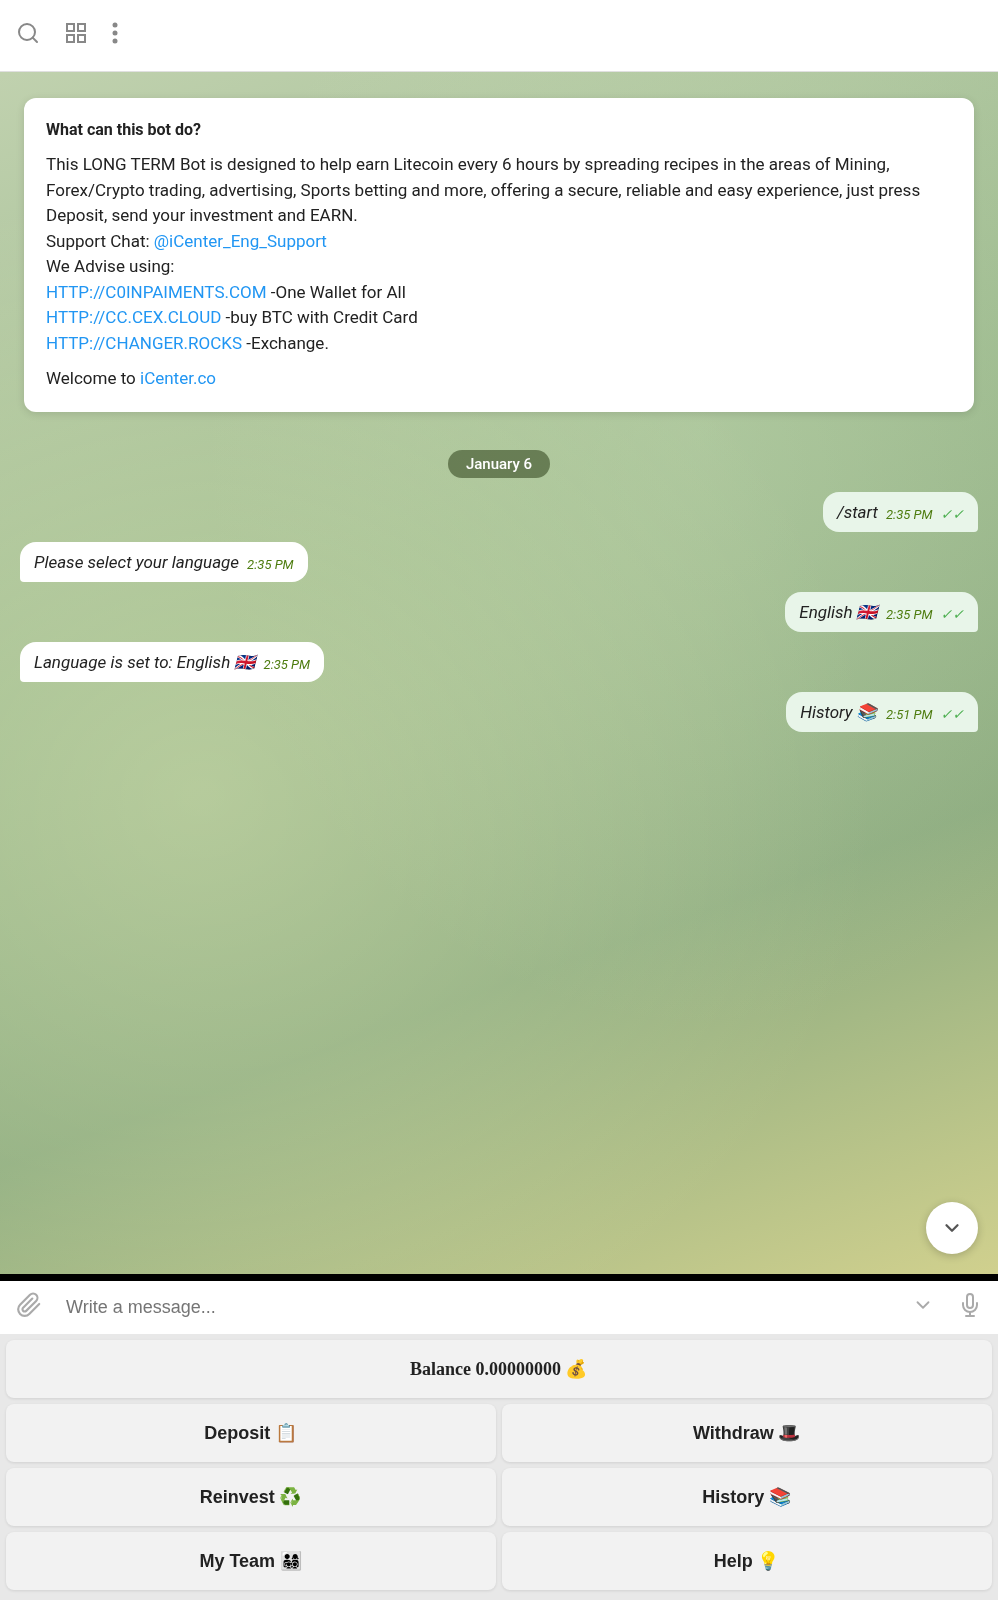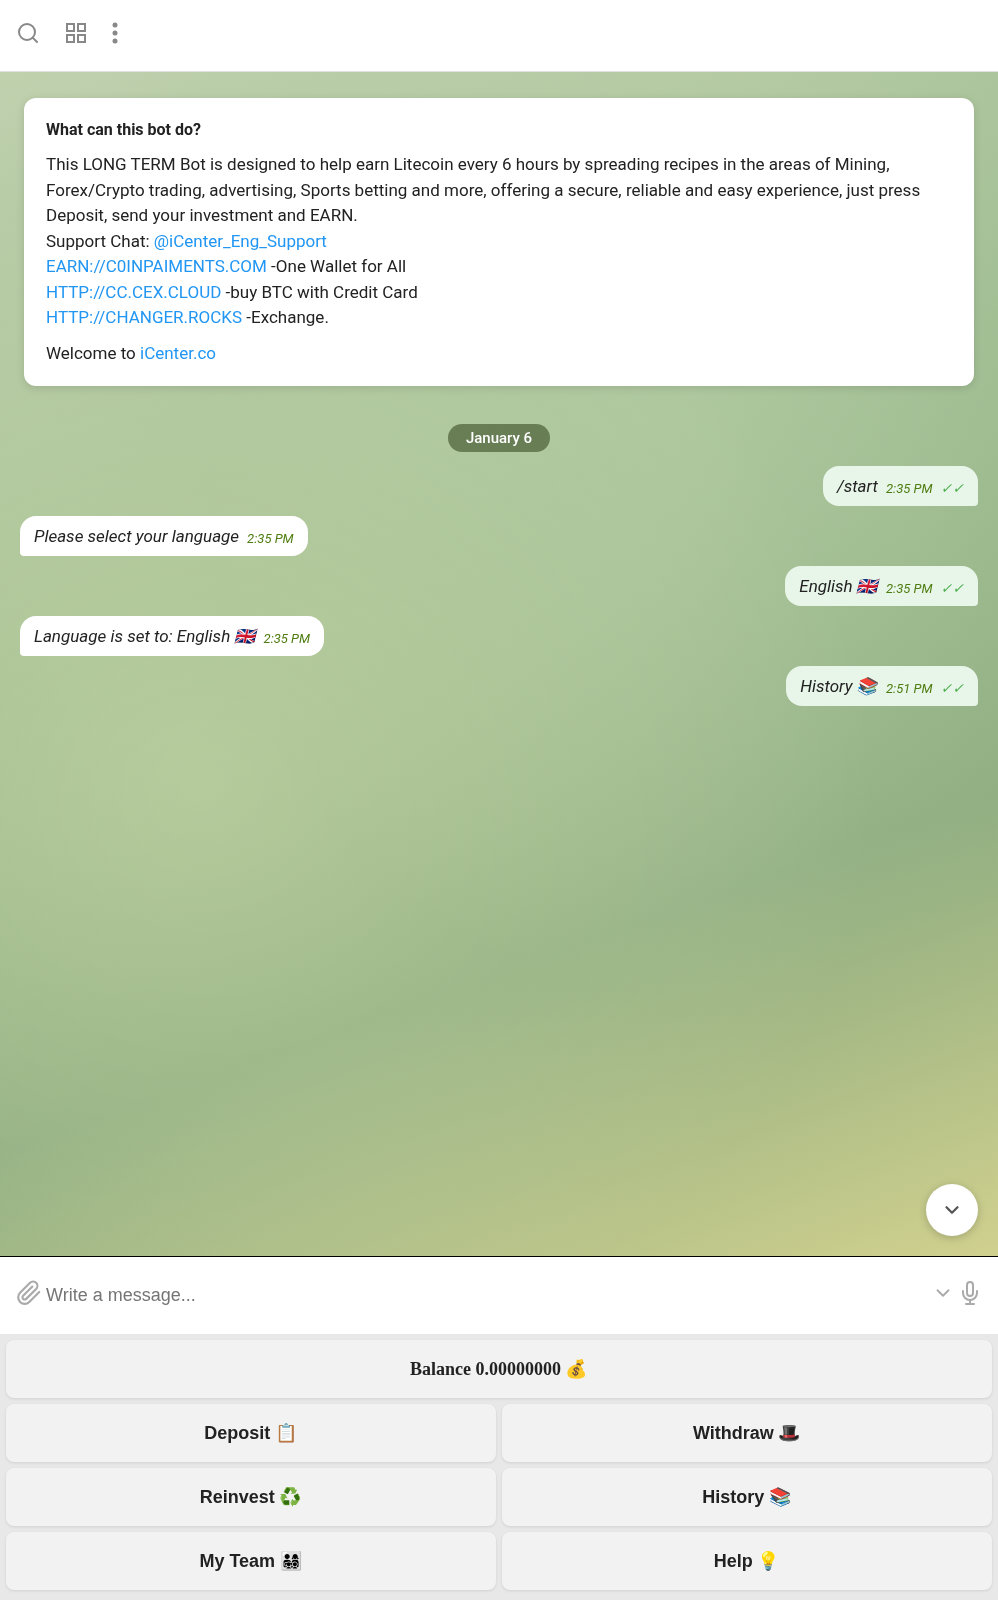--- a/index.html
+++ b/index.html
@@ -181,26 +181,26 @@
       box-shadow: 0 2px 8px rgba(0,0,0,0.2);
       cursor: pointer;
       z-index: 10;
       font-size: 22px;
       color: #555;
     }
 
     
     .message-input-bar {
       background: #fff;
-      border-top: 1px solid #000000;
+      border-top: 7px solid #000000;
       padding: 10px 16px;
       display: flex;
       align-items: center;
-      gap: 4px;
-      height: 78px;
+      gap: 24px;
+      height: 60px;
     }
 
     .attach-icon {
       font-size: 24px;
       color: #aaa;
       cursor: pointer;
     }
 
     .msg-input {
       flex: 1;
@@ -300,22 +300,23 @@
   <div class="chat-bg-overlay"></div>
 
   <div class="chat-content">
 
     <div class="bot-card">
       <div class="bot-card-title">What can this bot do?</div>
       <p>This LONG TERM Bot is designed to help earn Litecoin every 6 hours by spreading recipes in the areas of Mining, Forex/Crypto trading, advertising, Sports betting and more, offering a secure, reliable and easy experience, just press Deposit, send your investment and EARN.</p>
       <p>
         <span>Support Chat: </span><a href="#" class="link-blue">@iCenter_Eng_Support</a>
       </p>
+      <p>We Advise using:</p>
       <p>
-        <a href="#" class="link-green">EARN://C0INPAIMENTS.COM</a><span> -One Wallet for All</span>
+        <a href="#" class="link-green">HTTP://C0INPAIMENTS.COM</a><span> -One Wallet for All</span>
       </p>
       <p>
         <a href="#" class="link-green">HTTP://CC.CEX.CLOUD</a><span> -buy BTC with Credit Card</span>
       </p>
       <p>
         <a href="#" class="link-green">HTTP://CHANGER.ROCKS</a><span> -Exchange.</span>
       </p>
       <p style="margin-top:10px;">
         <span>Welcome to </span><a href="#" class="link-blue">iCenter.co</a>
       </p>

